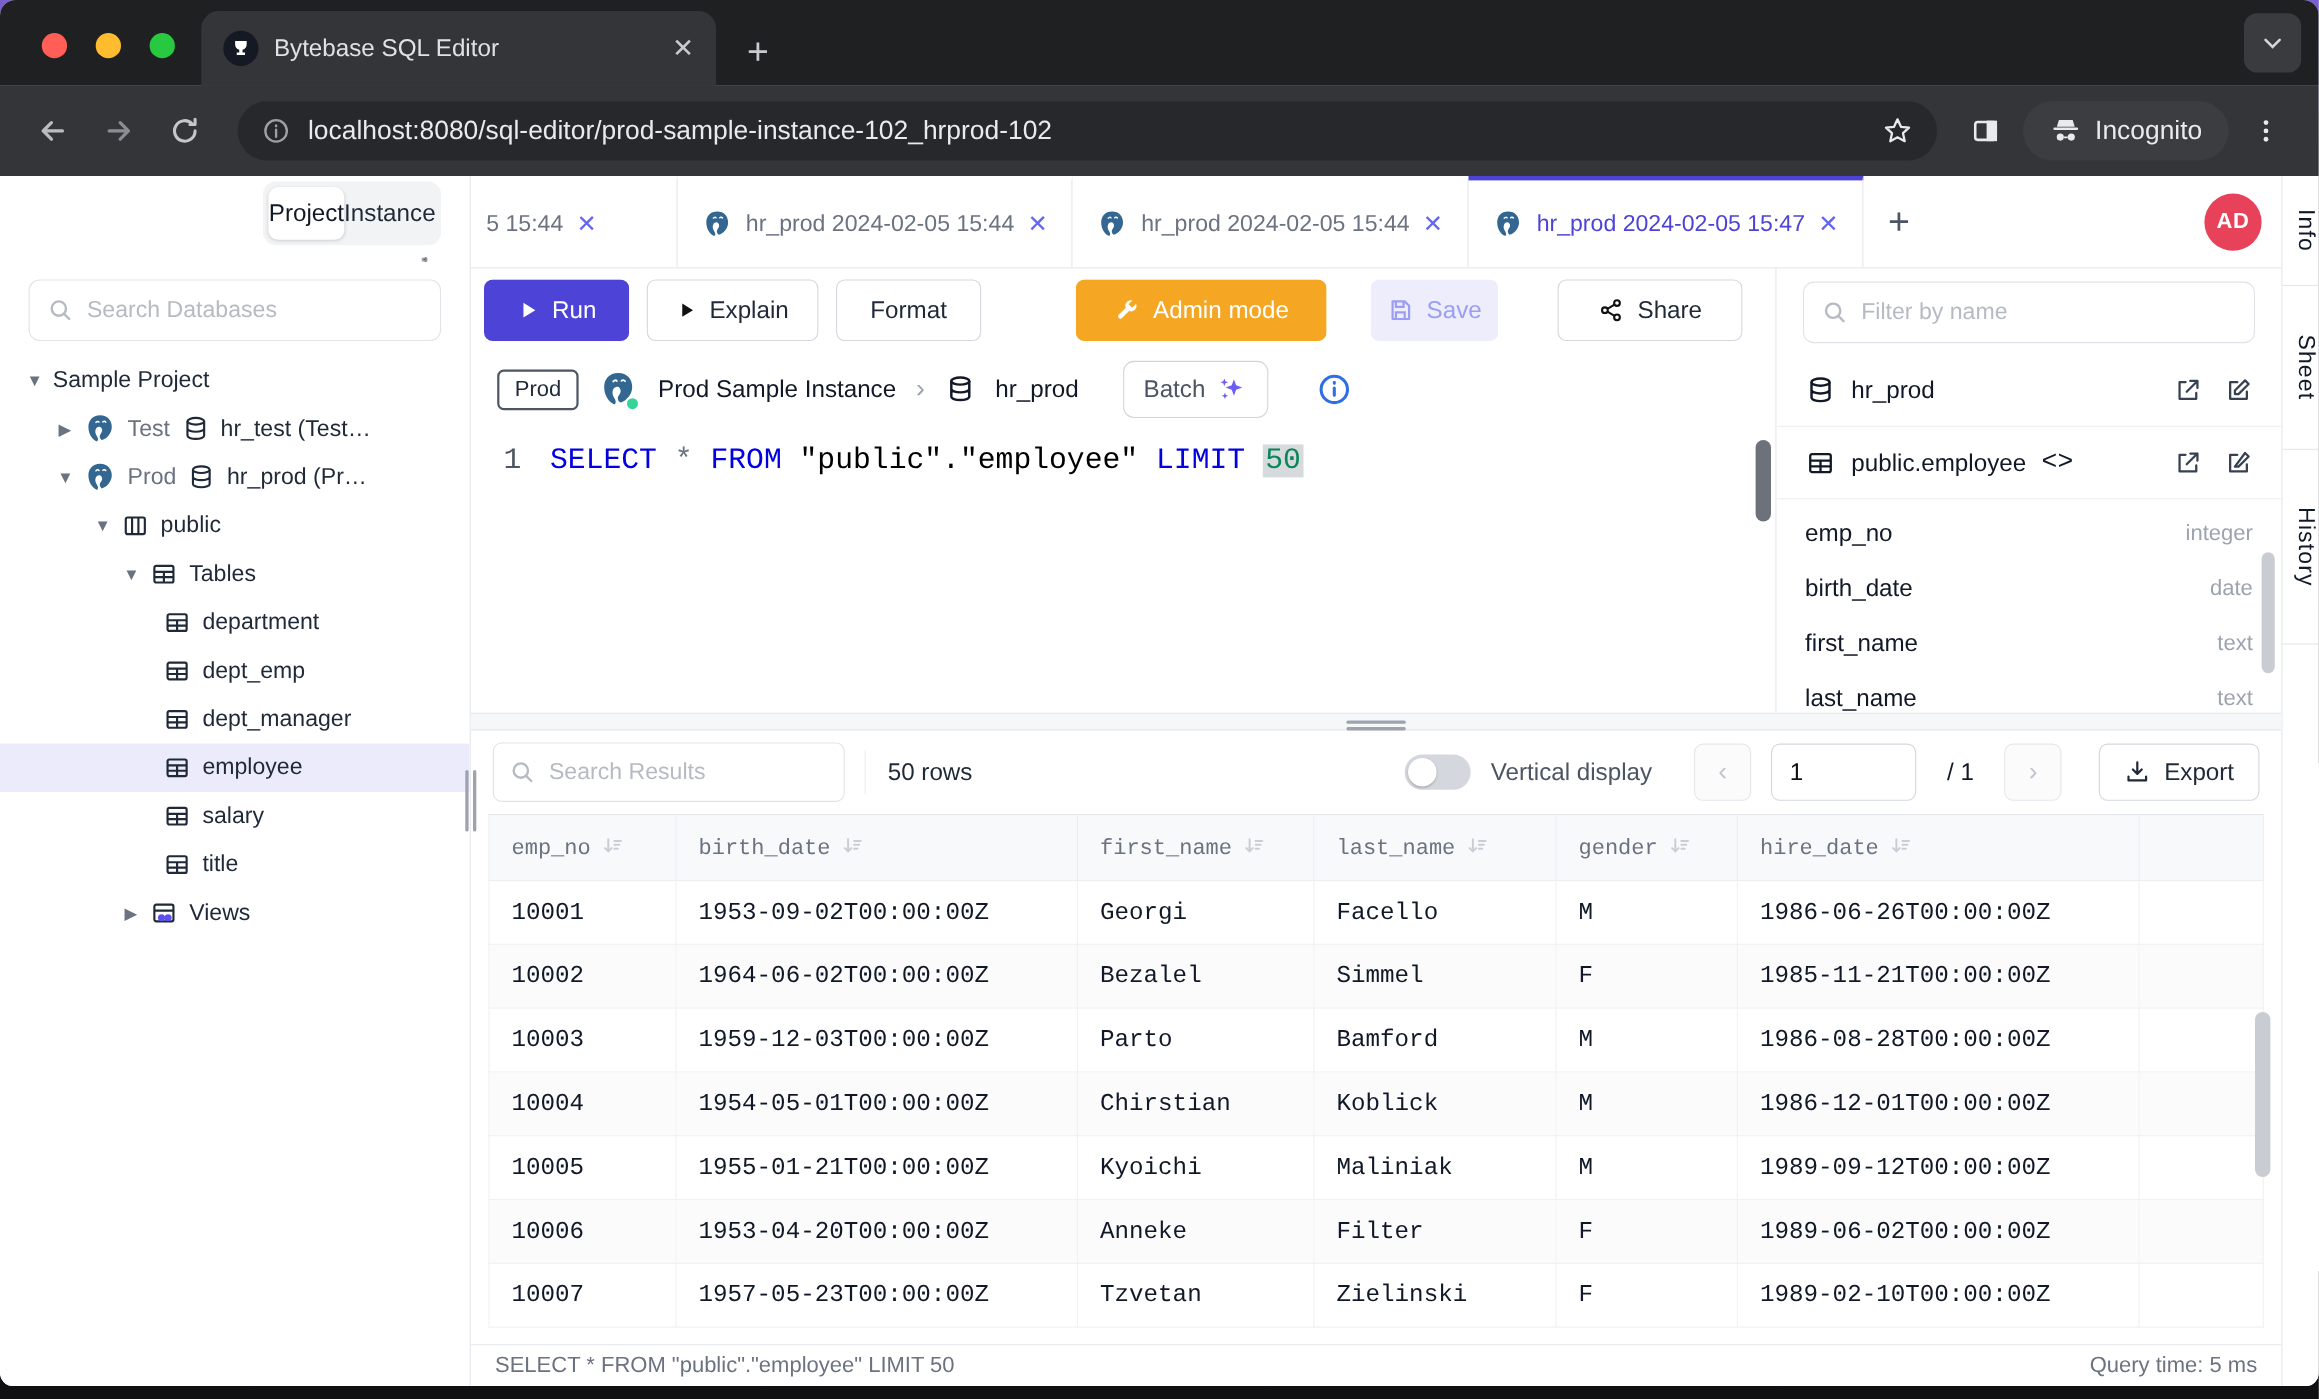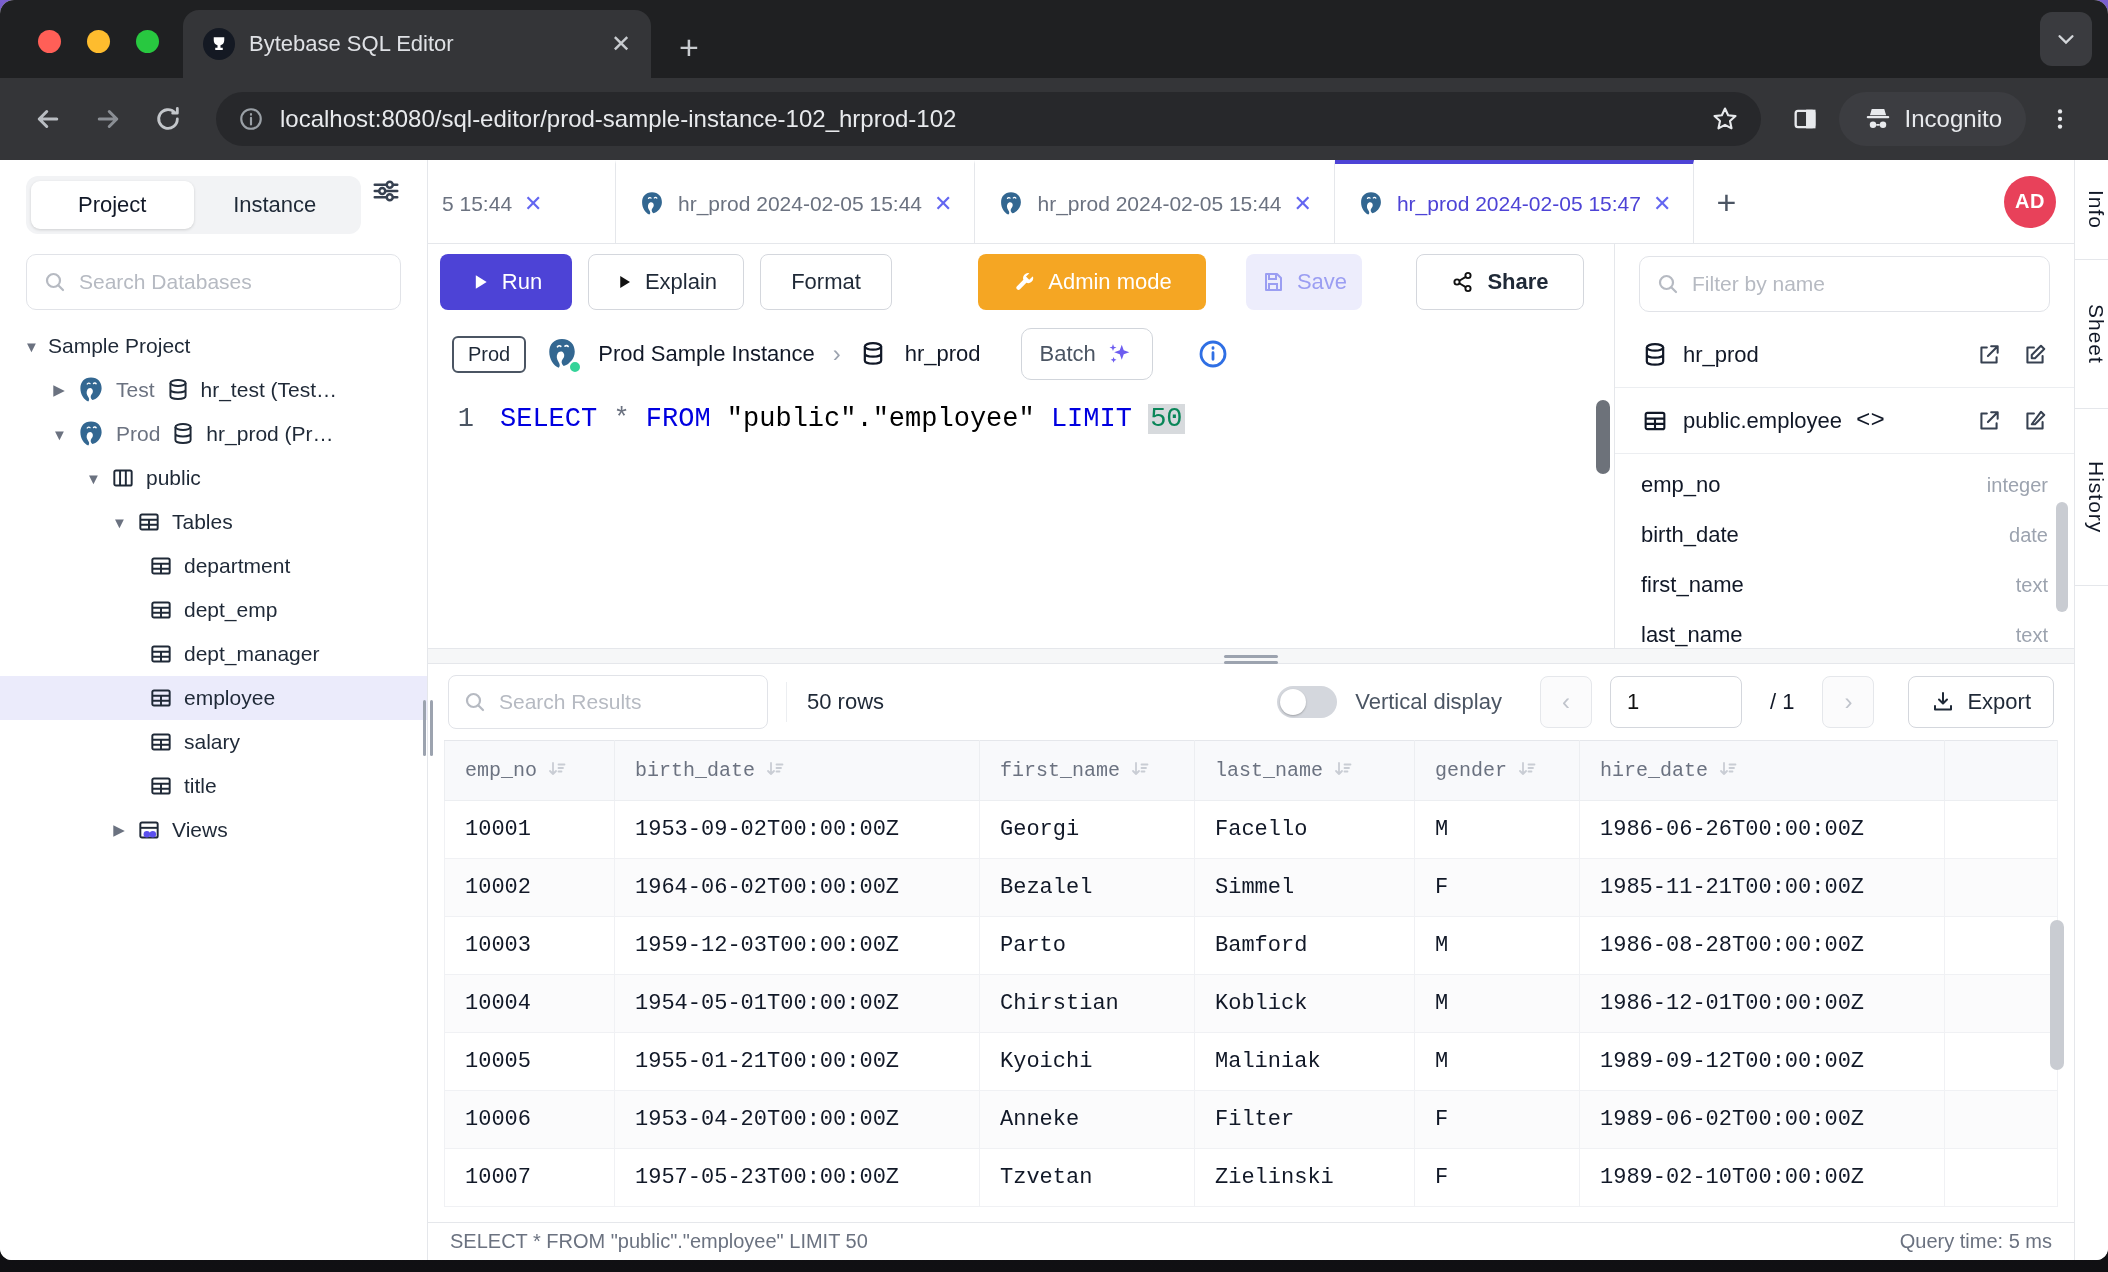--- a/index.html
+++ b/index.html
@@ -27,21 +27,21 @@
   .newtab { color:#c8cbcf; font-size:34px; margin:0 0 14px 28px; line-height:1; }
   .tabsearch { position:absolute; right:16px; top:12px; width:52px; height:54px; border-radius:12px; background:#3a3b3f; display:flex; align-items:center; justify-content:center; }
   .btoolbar { height:82px; background:#343538; display:flex; align-items:center; padding:0 22px; gap:8px; flex:none; }
   .navic { width:52px; height:52px; display:flex; align-items:center; justify-content:center; flex:none; }
   .urlpill { flex:1; height:54px; margin:0 10px 0 14px; background:#27282b; border-radius:27px; display:flex; align-items:center; padding:0 22px; gap:16px; min-width:0; }
   .urlpill .url { color:#e8eaed; font-size:24px; flex:1; white-space:nowrap; overflow:hidden; }
   .incog { height:54px; background:#3c3d41; border-radius:27px; display:flex; align-items:center; gap:12px; padding:0 24px; color:#e8eaed; font-size:24px; flex:none; }
   
   .app { flex:1; display:flex; min-height:0; background:#fff; position:relative; }
   .sidebar { width:428px; flex:none; border-right:1px solid #e5e7eb; display:flex; flex-direction:column; }
-  .side-head { height:84px; display:flex; align-items:flex-start; padding:16px 26px; gap:10px; }
+  .side-head { height:84px; display:flex; align-items:flex-end; padding:5px 26px; gap:10px;flex-direction:column; }
   .seg { background:#f2f3f5; border-radius:12px; padding:5px; display:flex; flex:1; }
   .seg .opt { flex:1; text-align:center; font-size:22px; color:#1f2937; padding:11px 0; border-radius:9px; }
   .seg .opt.on { background:#fff; color:#111827; box-shadow:0 1px 3px rgba(0,0,0,.15); font-weight:500; }
   .searchbox { margin:10px 26px 14px; height:56px; border:1px solid #e1e3e8; border-radius:10px; display:flex; align-items:center; padding:0 16px; gap:12px; }
   .searchbox input { border:none; outline:none; font-size:21px; color:#111; flex:1; min-width:0; font-family:inherit; background:transparent; }
   .searchbox input::placeholder { color:#b6bac2; }
   .tree { flex:1; overflow:hidden; font-size:21px; color:#1f2937; }
   .trow { height:44px; display:flex; align-items:center; gap:10px; white-space:nowrap; overflow:hidden; }
   .trow .car { width:14px; color:#6b7280; font-size:15px; flex:none; text-align:center; }
   .trow.sel { background:#ebebfb; }
@@ -391,21 +391,21 @@
                 </svg>
               <span>Admin mode</span>
             </button>
             <button class="btn savedis">
               <svg width="24" height="24" viewBox="0 0 24 24" fill="none" stroke="#9b9ef2" stroke-width="2">
                   <path d="M5 4h11l4 4v12H5z" stroke-linejoin="round"></path>
                   <path d="M8 4v5h7V4M8 20v-6h8v6"></path>
                 </svg>
               <span>Save</span>
             </button>
-            <button class="btn plain" style="margin-left:54px; width:168px;font-weight:bold;">
+            <button class="btn plain" style="margin-left:54px; width:168px;">
               <svg width="24" height="24" viewBox="0 0 24 24" fill="none" stroke="#111" stroke-width="1.9">
                   <circle cx="6" cy="12" r="2.6"></circle>
                   <circle cx="17" cy="5.5" r="2.6"></circle>
                   <circle cx="17" cy="18.5" r="2.6"></circle>
                   <path d="M8.3 10.8l6.4-3.9M8.3 13.2l6.4 3.9"></path>
                 </svg>
               <span>Share</span>
             </button>
             <svg class="sparkbtn" width="40" height="40" viewBox="0 0 24 24" fill="#5b50ee">
                 <path d="M13.5 4l1.7 4.8L20 10.5l-4.8 1.7L13.5 17l-1.7-4.8L7 10.5l4.8-1.7z"></path>

